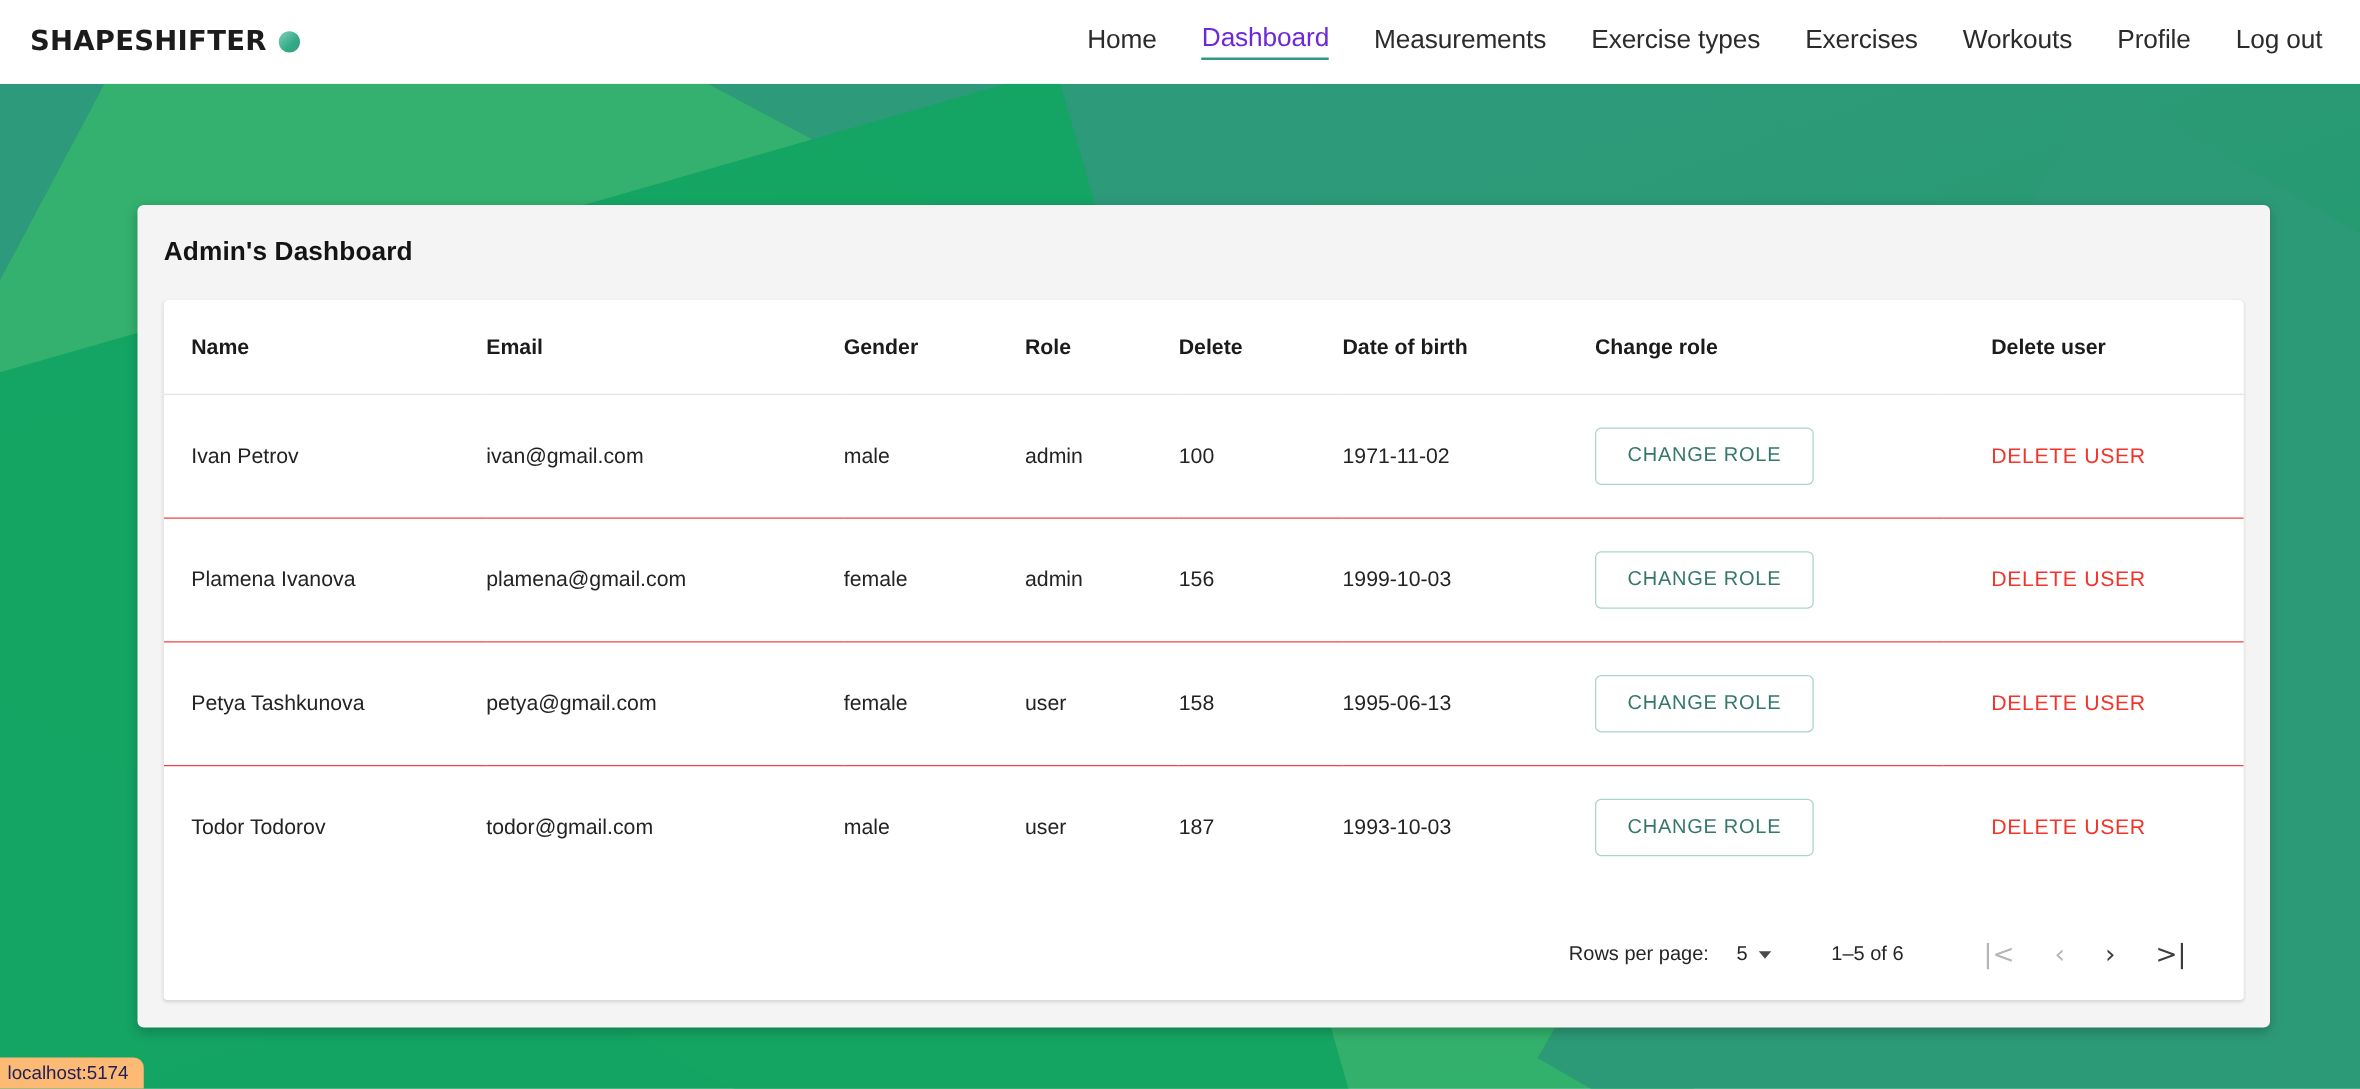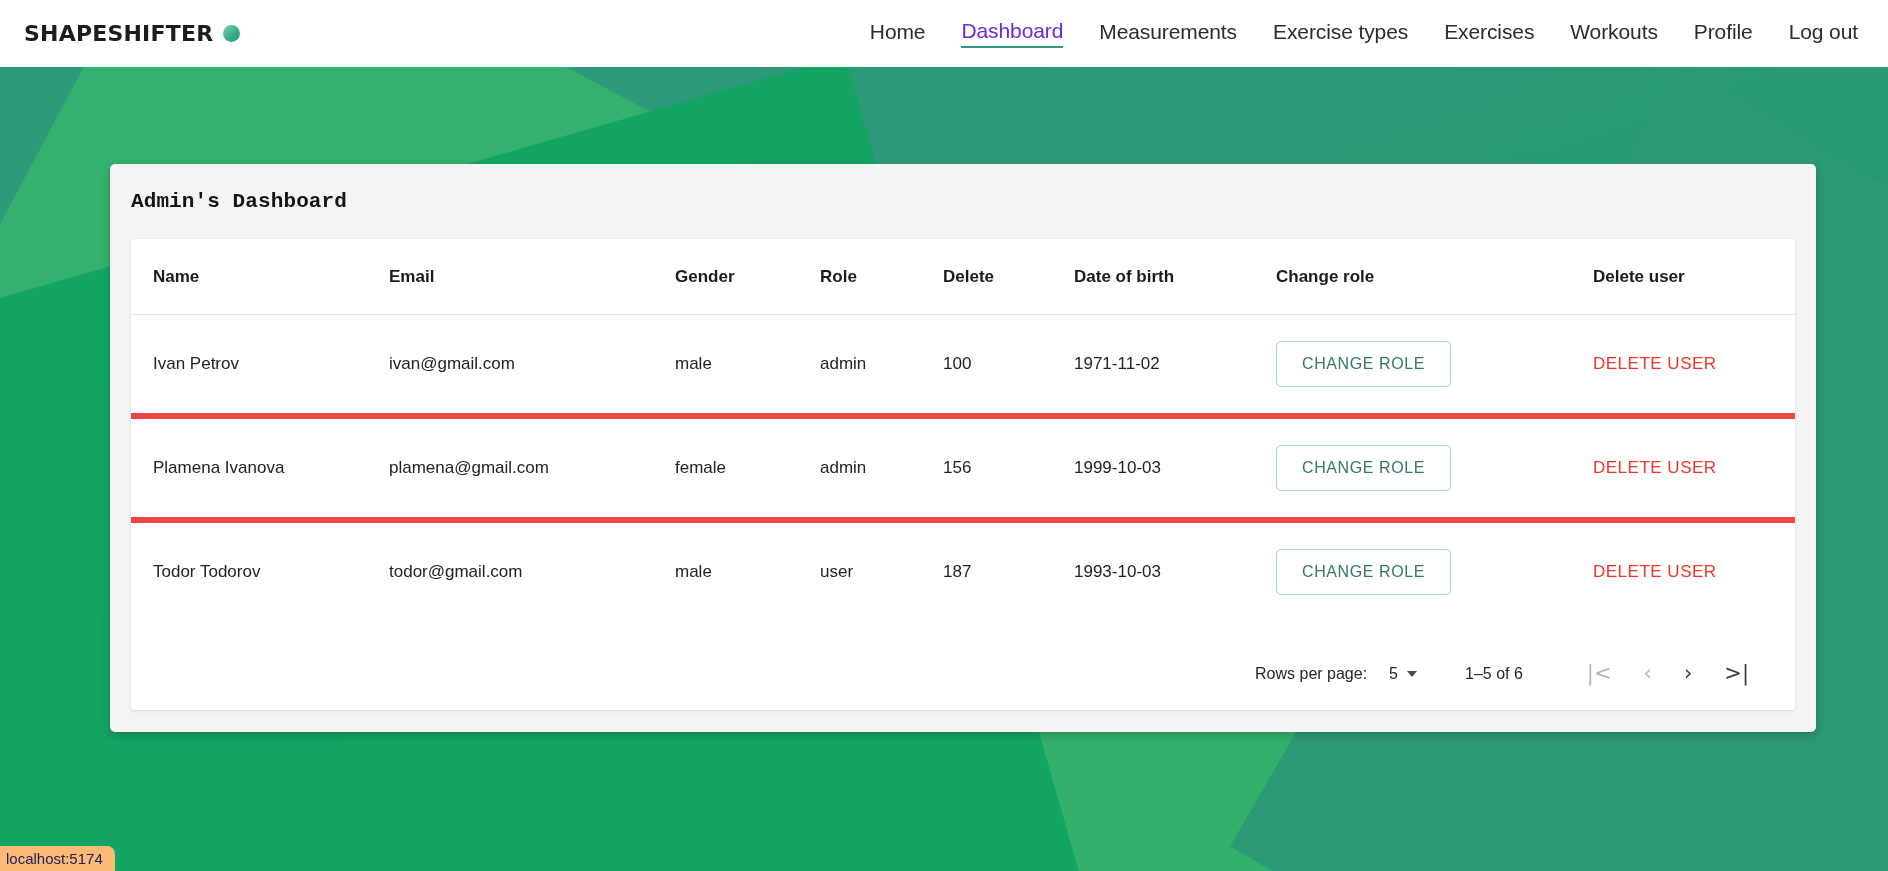--- a/index.html
+++ b/index.html
@@ -126,21 +126,21 @@
     left: 110px;
     width: 1706px;
     background: #f4f4f4;
     border-radius: 5px;
     box-shadow: 0 3px 9px rgba(0,0,0,0.22);
     z-index: 10;
     padding-bottom: 22px;
   }
 
   .card-title {
-    font-family: Liberation Mono, monospace;
+    font-family: Liberation Sans, sans-serif;
     font-weight: bold;
     font-size: 21px;
     color: #141414;
     letter-spacing: 0.1px;
     padding: 26px 0 26px 21px;
   }
 
   .table-wrap {
     margin: 0 21px;
     background: #ffffff;
@@ -161,21 +161,21 @@
     font-weight: bold;
     color: #1b1b1b;
     padding: 28px 0 27px 0;
     border-bottom: 1px solid #e4e4e4;
   }
 
   tbody td {
     font-size: 17px;
     color: #232323;
     padding: 26px 0 26px 0;
-    border-bottom: 6px solid #ef4444;
+    border-bottom: 1px solid #ef4444;
     vertical-align: middle;
   }
 
   tbody tr:last-child td { border-bottom: none; }
 
   
   .col-name   { width: 258px; padding-left: 22px !important; }
   .col-email  { width: 286px; }
   .col-gender { width: 145px; }
   .col-role   { width: 123px; }
@@ -341,20 +341,30 @@
           <td class="cell-name">Plamena Ivanova</td>
           <td>plamena@gmail.com</td>
           <td>female</td>
           <td>admin</td>
           <td>156</td>
           <td>1999-10-03</td>
           <td><button class="btn-change-role">CHANGE ROLE</button></td>
           <td class="delete-cell"><button class="btn-delete-user">DELETE USER</button></td>
         </tr>
         <tr>
+          <td class="cell-name">Petya Tashkunova</td>
+          <td>petya@gmail.com</td>
+          <td>female</td>
+          <td>user</td>
+          <td>158</td>
+          <td>1995-06-13</td>
+          <td><button class="btn-change-role">CHANGE ROLE</button></td>
+          <td class="delete-cell"><button class="btn-delete-user">DELETE USER</button></td>
+        </tr>
+        <tr>
           <td class="cell-name">Todor Todorov</td>
           <td>todor@gmail.com</td>
           <td>male</td>
           <td>user</td>
           <td>187</td>
           <td>1993-10-03</td>
           <td><button class="btn-change-role">CHANGE ROLE</button></td>
           <td class="delete-cell"><button class="btn-delete-user">DELETE USER</button></td>
         </tr>
       </tbody>

